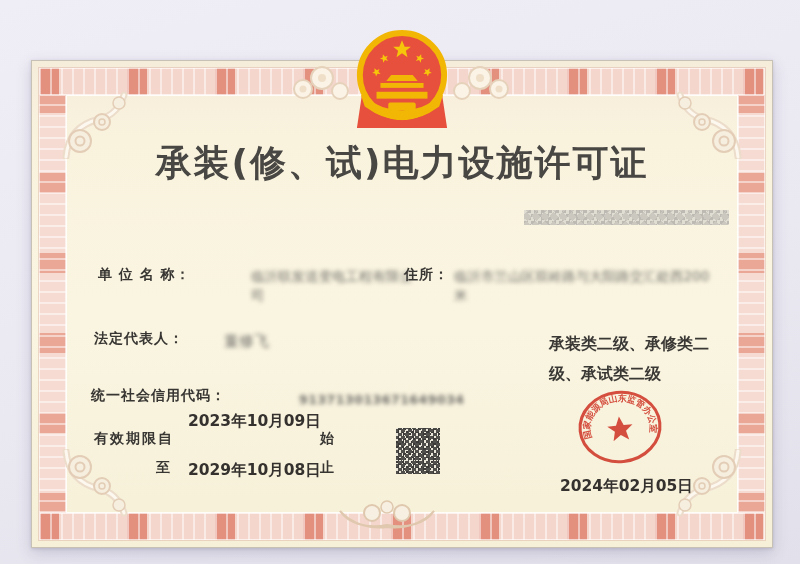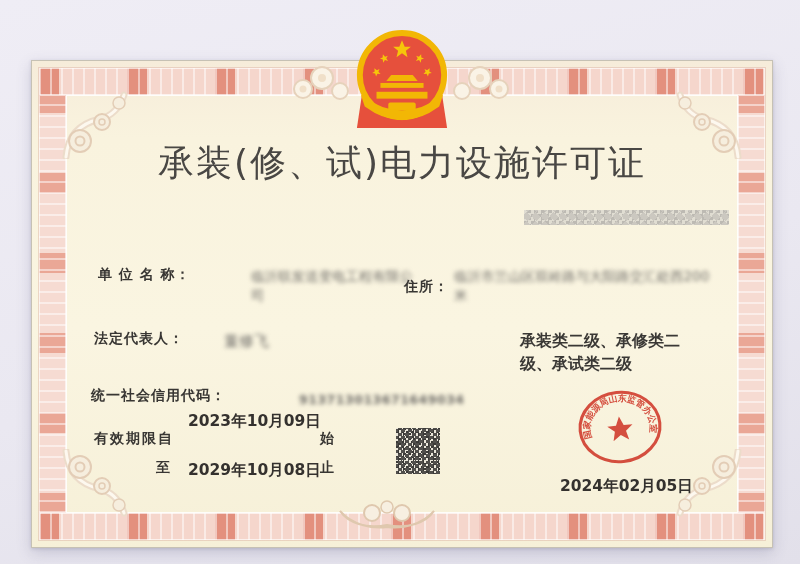--- a/index.html
+++ b/index.html
@@ -46,21 +46,21 @@
   .lace-br{right:28px;bottom:28px;transform:scale(-1,-1);}
   .lace-bc{left:300px;top:428px;}
   .floral-l{left:259px;top:4px;}
   .floral-r{left:413px;top:4px;transform:scaleX(-1);}
   
   .emblem{position:absolute;left:321px;top:-32px;width:98px;height:104px;z-index:4;}
   
   .txt{position:absolute;z-index:3;color:#3a3835;}
   .title{
     left:0;right:0;top:78px;text-align:center;
-    font-size:36px;font-weight:400;letter-spacing:2px;color:#494744;
+    font-size:36px;font-weight:700;letter-spacing:2px;color:#494744;
   }
   .label{font-size:14px;font-weight:600;letter-spacing:1px;color:#383633;}
   .value{font-size:13.5px;line-height:19px;color:#5f5d59;}
   .redacted{filter:blur(2px);color:#6e6c68;}
   .mosaic-no{
     position:absolute;left:492px;top:149px;width:205px;height:15px;z-index:3;
     background:
       repeating-conic-gradient(from 45deg,#c4c1bb 0% 25%, rgba(0,0,0,0) 0% 50%) 3px 2px/9px 9px,
       repeating-conic-gradient(#b3b1ac 0% 25%, #dcd9d0 0% 50%) 0 0/7px 7px;
     filter:blur(.4px);opacity:.85;
@@ -152,27 +152,27 @@
     <path d="M30,88 Q50,96 70,88 L66,97 Q50,103 34,97 Z" fill="#e6503c"></path>
   </svg>
 
   <div class="txt title">承装(修、试)电力设施许可证</div>
 
   <div class="mosaic-no"></div>
 
   <div class="txt label" style="left:66px;top:205px;">单 位 名 称：</div>
   <div class="txt value redacted" style="left:219px;top:206px;width:166px;">临沂联发送变电工程有限公司</div>
 
-  <div class="txt label" style="left:372px;top:205px;margin-top:12px;">住所：</div>
+  <div class="txt label" style="left:372px;top:205px;">住所：</div>
   <div class="txt value redacted" style="left:422px;top:206px;width:264px;">临沂市兰山区双岭路与大阳路交汇处西200米</div>
 
   <div class="txt label" style="left:62px;top:269px;">法定代表人：</div>
   <div class="txt value redacted" style="left:192px;top:271px;font-size:15px;">董修飞</div>
 
-  <div class="txt" style="left:488px;top:268px;width:178px;font-size:16px;font-weight:600;line-height:23px;color:#3a3835;">承装类二级、承修类二级、承试类二级</div>
+  <div class="txt" style="left:517px;top:268px;width:178px;font-size:16px;font-weight:600;line-height:30px;color:#3a3835;">承装类二级、承修类二级、承试类二级</div>
 
   <div class="txt label" style="left:59px;top:326px;">统一社会信用代码：</div>
   <div class="txt value redacted" style="left:267px;top:329px;font-size:12.5px;letter-spacing:.5px;font-weight:600;">913713013671649034</div>
 
   <div class="txt label" style="left:62px;top:369px;letter-spacing:2px;">有效期限自</div>
   <div class="txt dateline" style="left:156px;top:350px;">2023年10月09日</div>
   <div class="txt label" style="left:288px;top:369px;">始</div>
 
   <div class="txt label" style="left:124px;top:398px;">至</div>
   <div class="txt dateline" style="left:156px;top:399px;">2029年10月08日</div>

